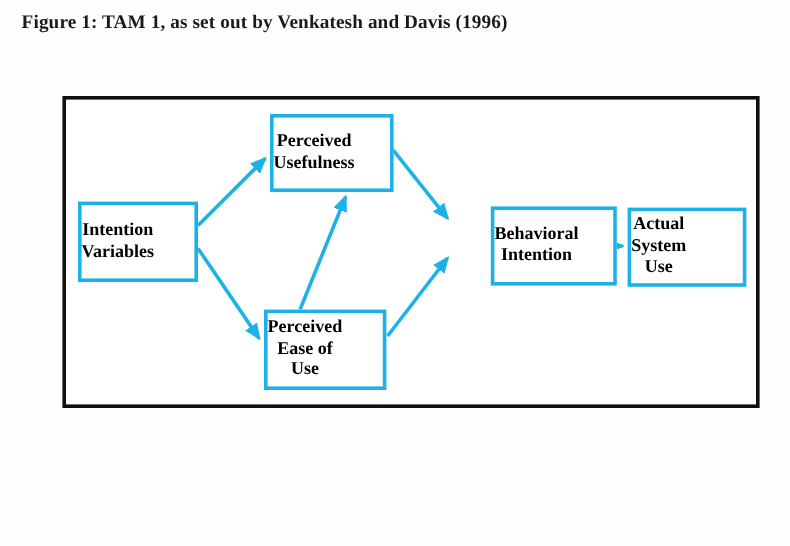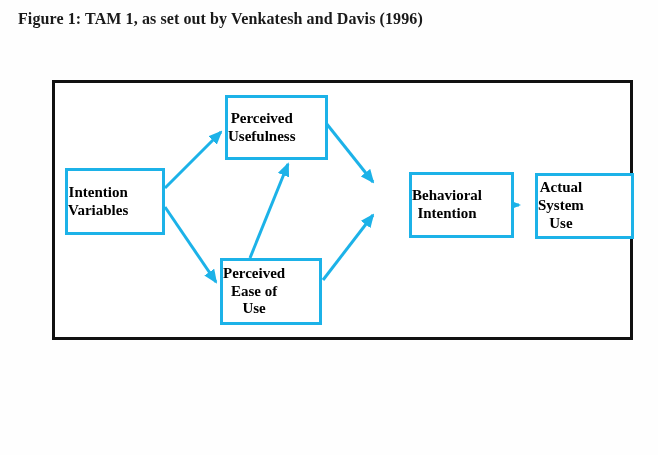--- a/index.html
+++ b/index.html
@@ -45,21 +45,21 @@
   }
   .node span{
     font-size:15px;font-weight:bold;line-height:1.18;
     white-space:pre-line;
     color:#000000;
   }
   .node-ev{left:10px;top:85px;width:100px;height:67px;}
   .node-pu{left:170px;top:12px;width:103px;height:65px;}
   .node-peou{left:165px;top:175px;width:102px;height:67px;}
   .node-bi{left:322px;top:89px;width:105px;height:66px;margin-left:32px;}
-  .node-asu{left:468px;top:90px;width:99px;height:66px;margin-left:12px;}
+  .node-asu{left:468px;top:90px;width:99px;height:66px;}
   .source-caption{
     position:absolute;left:18px;top:423px;
     font-size:15.5px;font-weight:bold;
     color:var(--ink);
   }
 </style>
 </head>
 <body>
 
 <div class="page">

